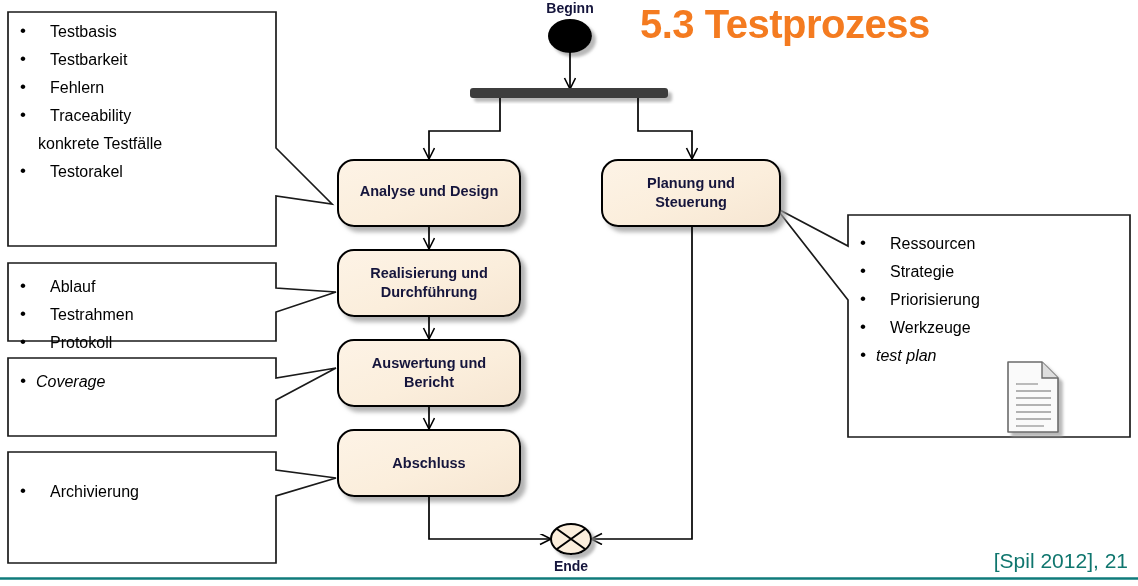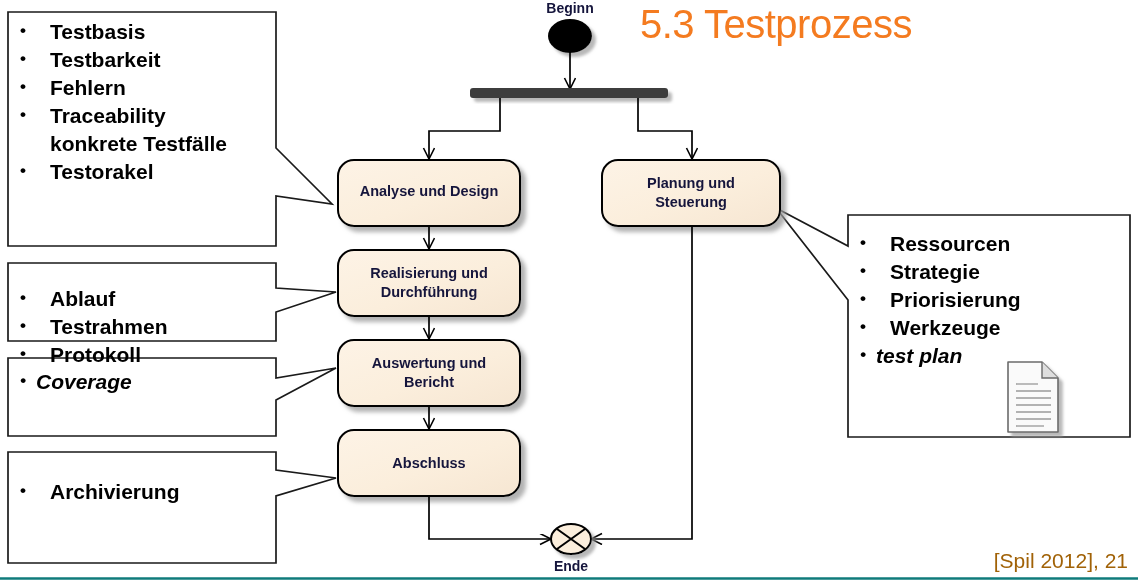--- a/index.html
+++ b/index.html
@@ -20,53 +20,52 @@
     position: absolute;
     left: 0; top: 0;
     width: 1138px;
     height: 586px;
   }
   .slide-title {
     position: absolute;
     left: 640px;
     top: 2px;
     font-size: 40px;
-    font-weight: normal;
+    font-weight: bold;
     color: #F47B20;
     letter-spacing: -0.5px;
     white-space: nowrap;
     text-align: center;
   }
   .footer-cite {
     position: absolute;
     right: 10px;
     top: 549px;
     font-size: 21px;
-    color: #a16207;
+    color: #0f766e;
     white-space: nowrap;
   }
   
   .callout-text {
     position: absolute;
-    font-size: 21px;
+    font-size: 16px;
     color: #000000;
     line-height: 28px;
-    font-weight: bold;
   }
   .callout-text ul {
     margin: 0; padding: 0;
     list-style: none;
   }
   .callout-text li {
     position: relative;
     padding-left: 42px;
     white-space: nowrap;
   }
   .callout-text li.cont {
-    padding-left: 42px;
+    padding-left: 30px;
   }
   .callout-text li::before {
     content: "\2022";
     position: absolute;
     left: 12px;
     top: -1px;
     font-size: 17px;
   }
   .callout-text li.cont::before { content: ""; }
   .callout-text li.ital { font-style: italic; padding-left: 28px; }
@@ -182,21 +181,21 @@
     <ul>
       <li>Testbasis</li>
       <li>Testbarkeit</li>
       <li>Fehlern</li>
       <li>Traceability</li>
       <li class="cont">konkrete Testfälle</li>
       <li>Testorakel</li>
     </ul>
   </div>
 
-  <div class="callout-text" style="left:8px; top:273px; width:268px;margin-top:12px;">
+  <div class="callout-text" style="left:8px; top:273px; width:268px;">
     <ul>
       <li>Ablauf</li>
       <li>Testrahmen</li>
       <li>Protokoll</li>
     </ul>
   </div>
 
   <div class="callout-text" style="left:8px; top:368px; width:268px;">
     <ul>
       <li class="ital">Coverage</li>

